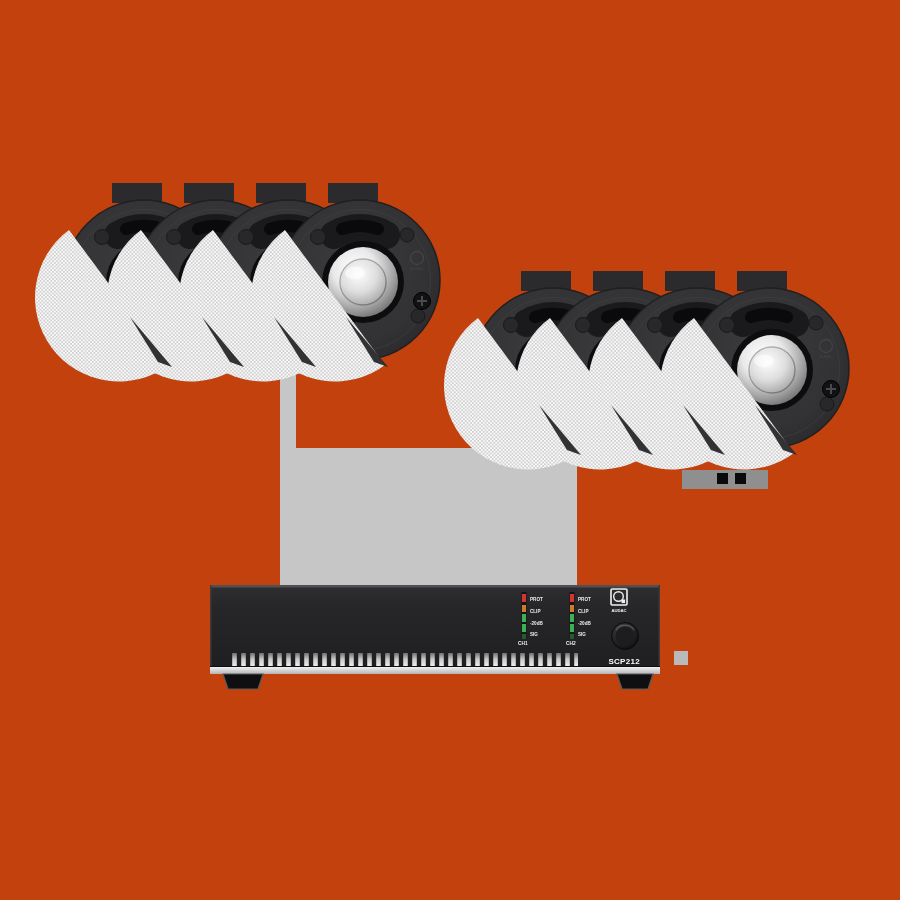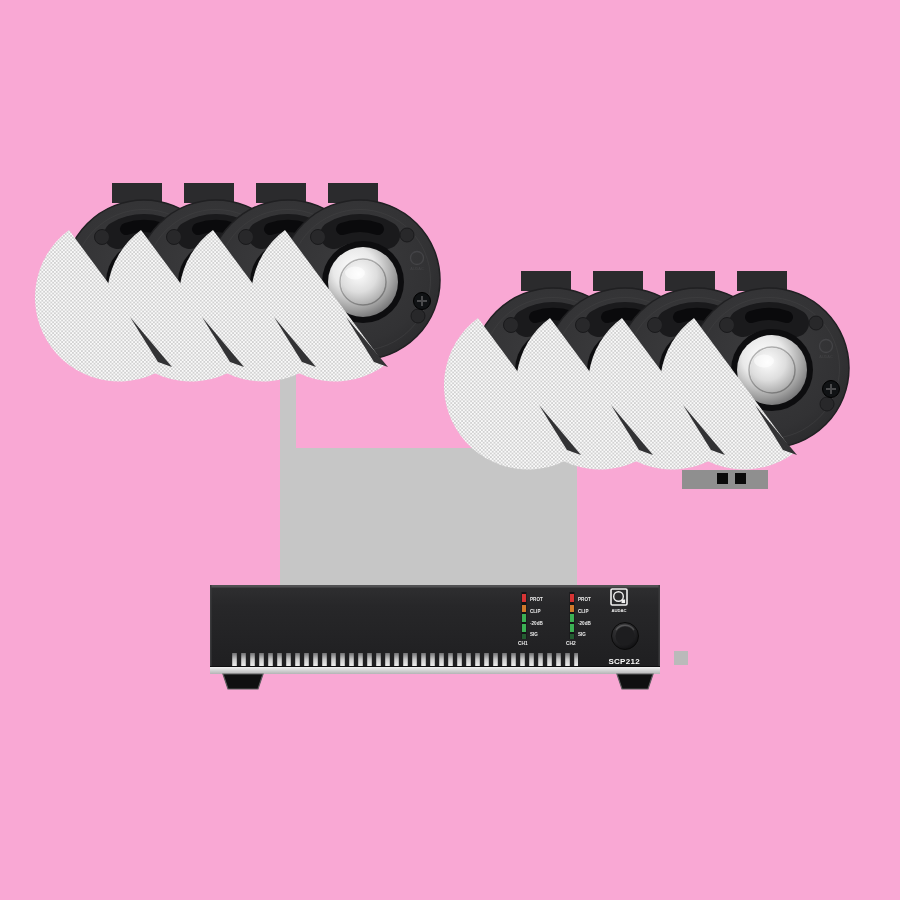--- a/index.html
+++ b/index.html
@@ -1,17 +1,17 @@
 <!DOCTYPE html>
 <html><head>
 <meta charset="utf-8">
 <style>
   html,body{margin:0;padding:0;background:#ffffff;}
   body{width:900px;height:900px;overflow:hidden;font-family:"Liberation Sans",sans-serif;}
-  #stage{position:relative;width:900px;height:900px;background:#f9a8d4;}
+  #stage{position:relative;width:900px;height:900px;background:#c2410c;}
   svg{position:absolute;left:0;top:0;}
   text{font-family:"Liberation Sans",sans-serif;}
 </style>
 </head>
 <body>
 
 <div id="stage">
 <svg width="900" height="900" viewBox="0 0 900 900">
   <defs>
 

